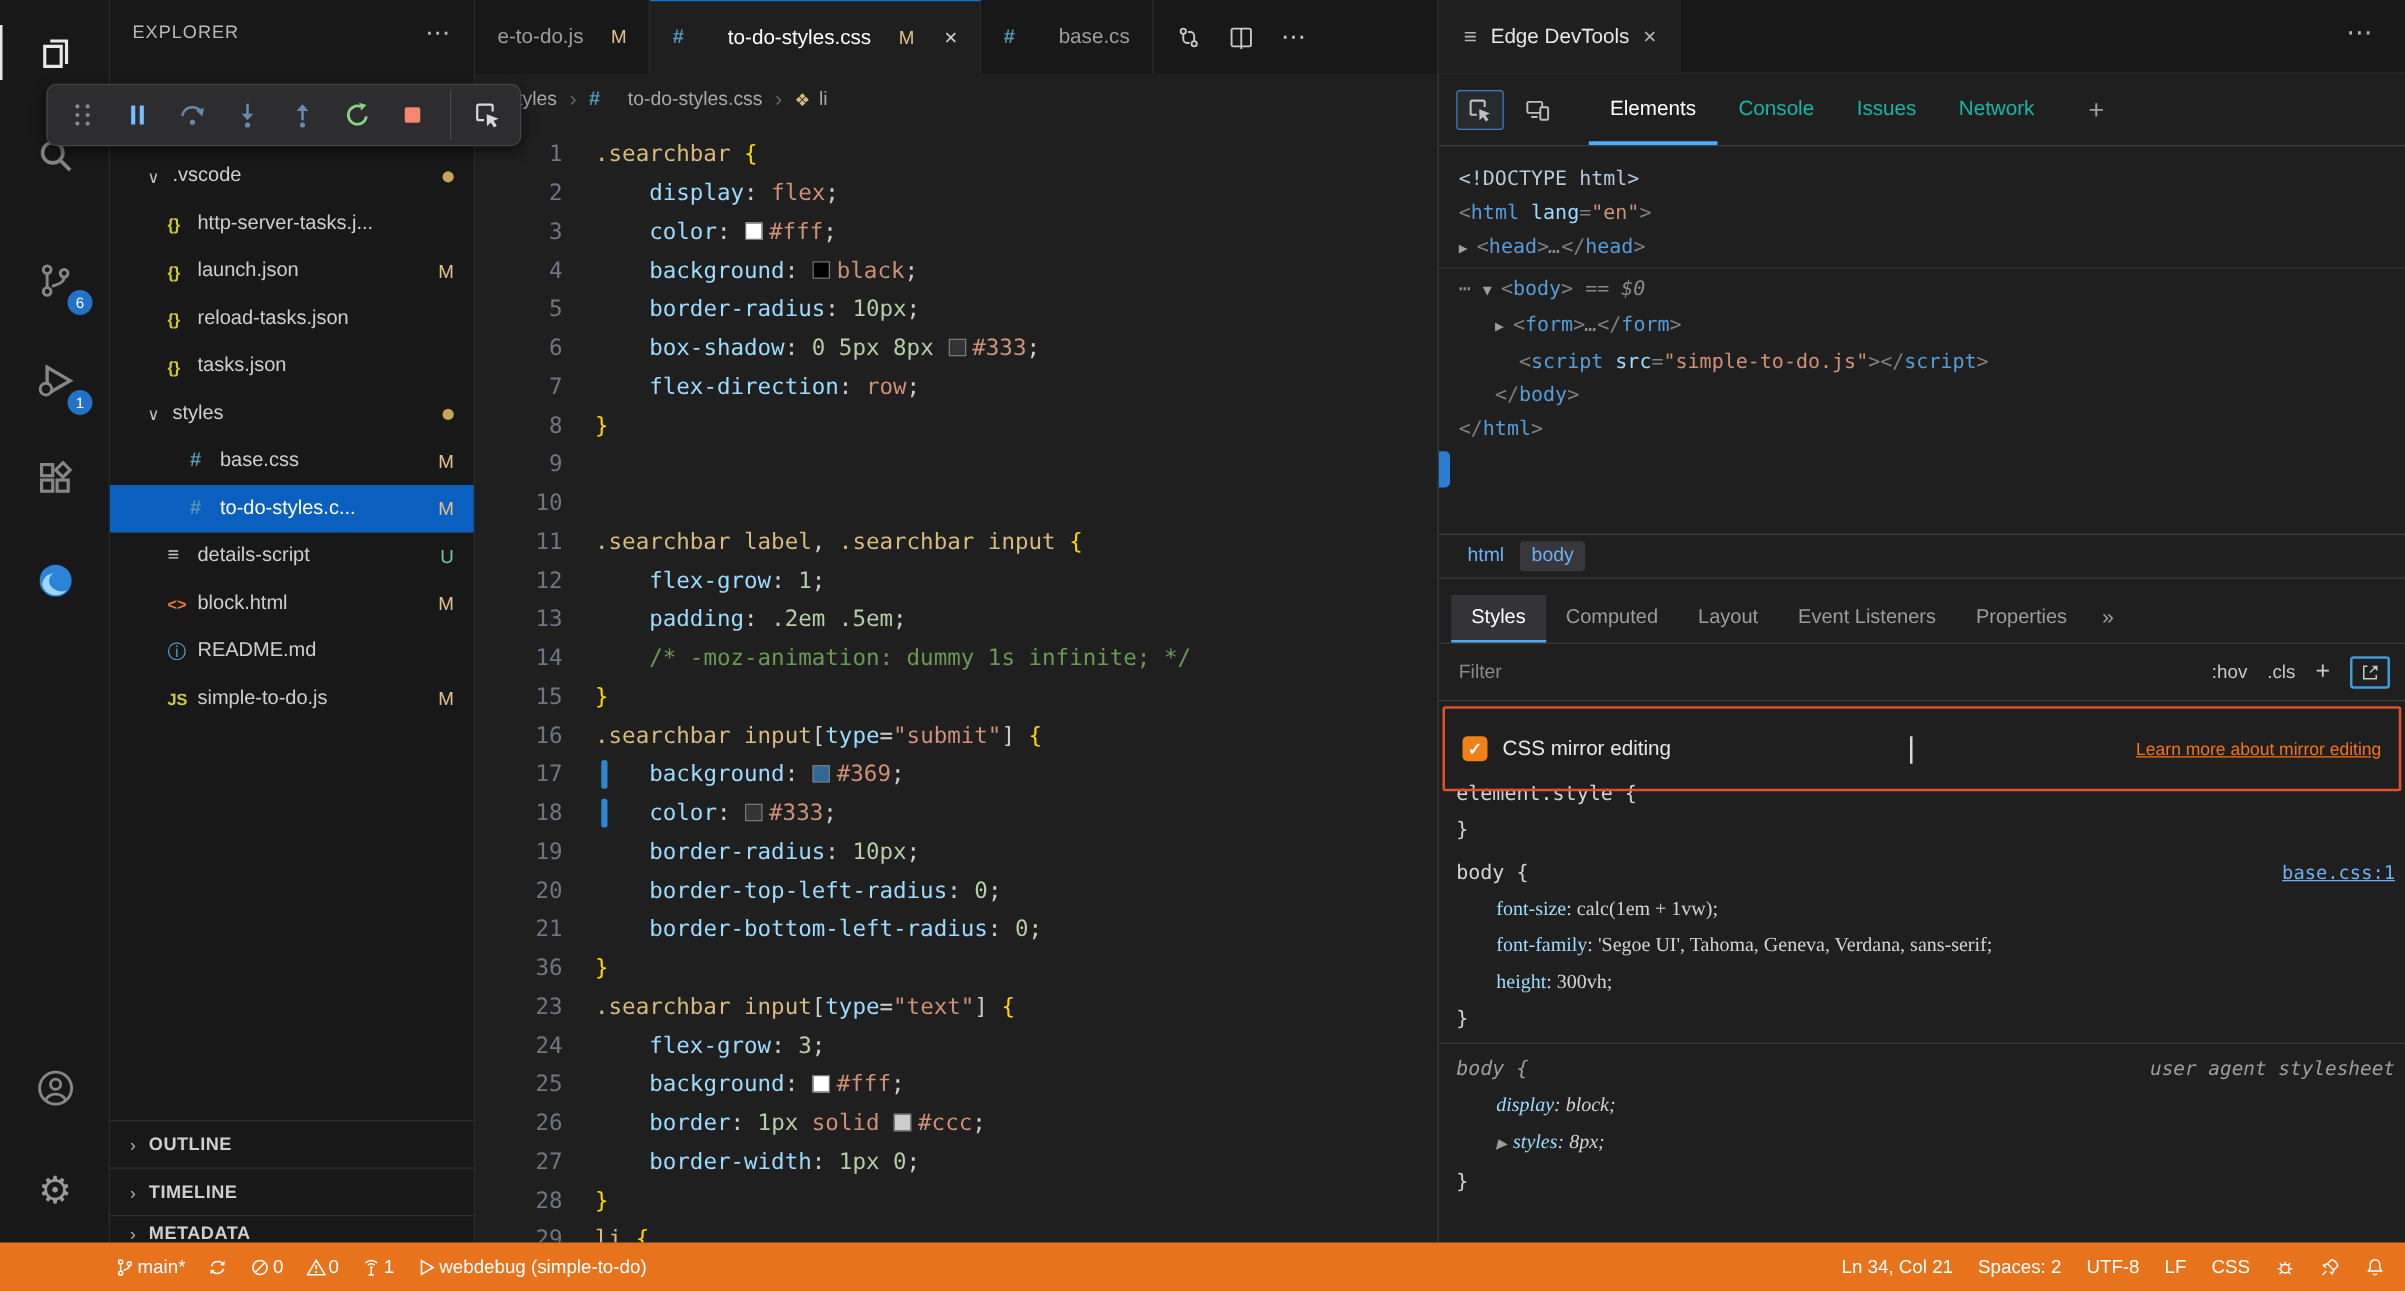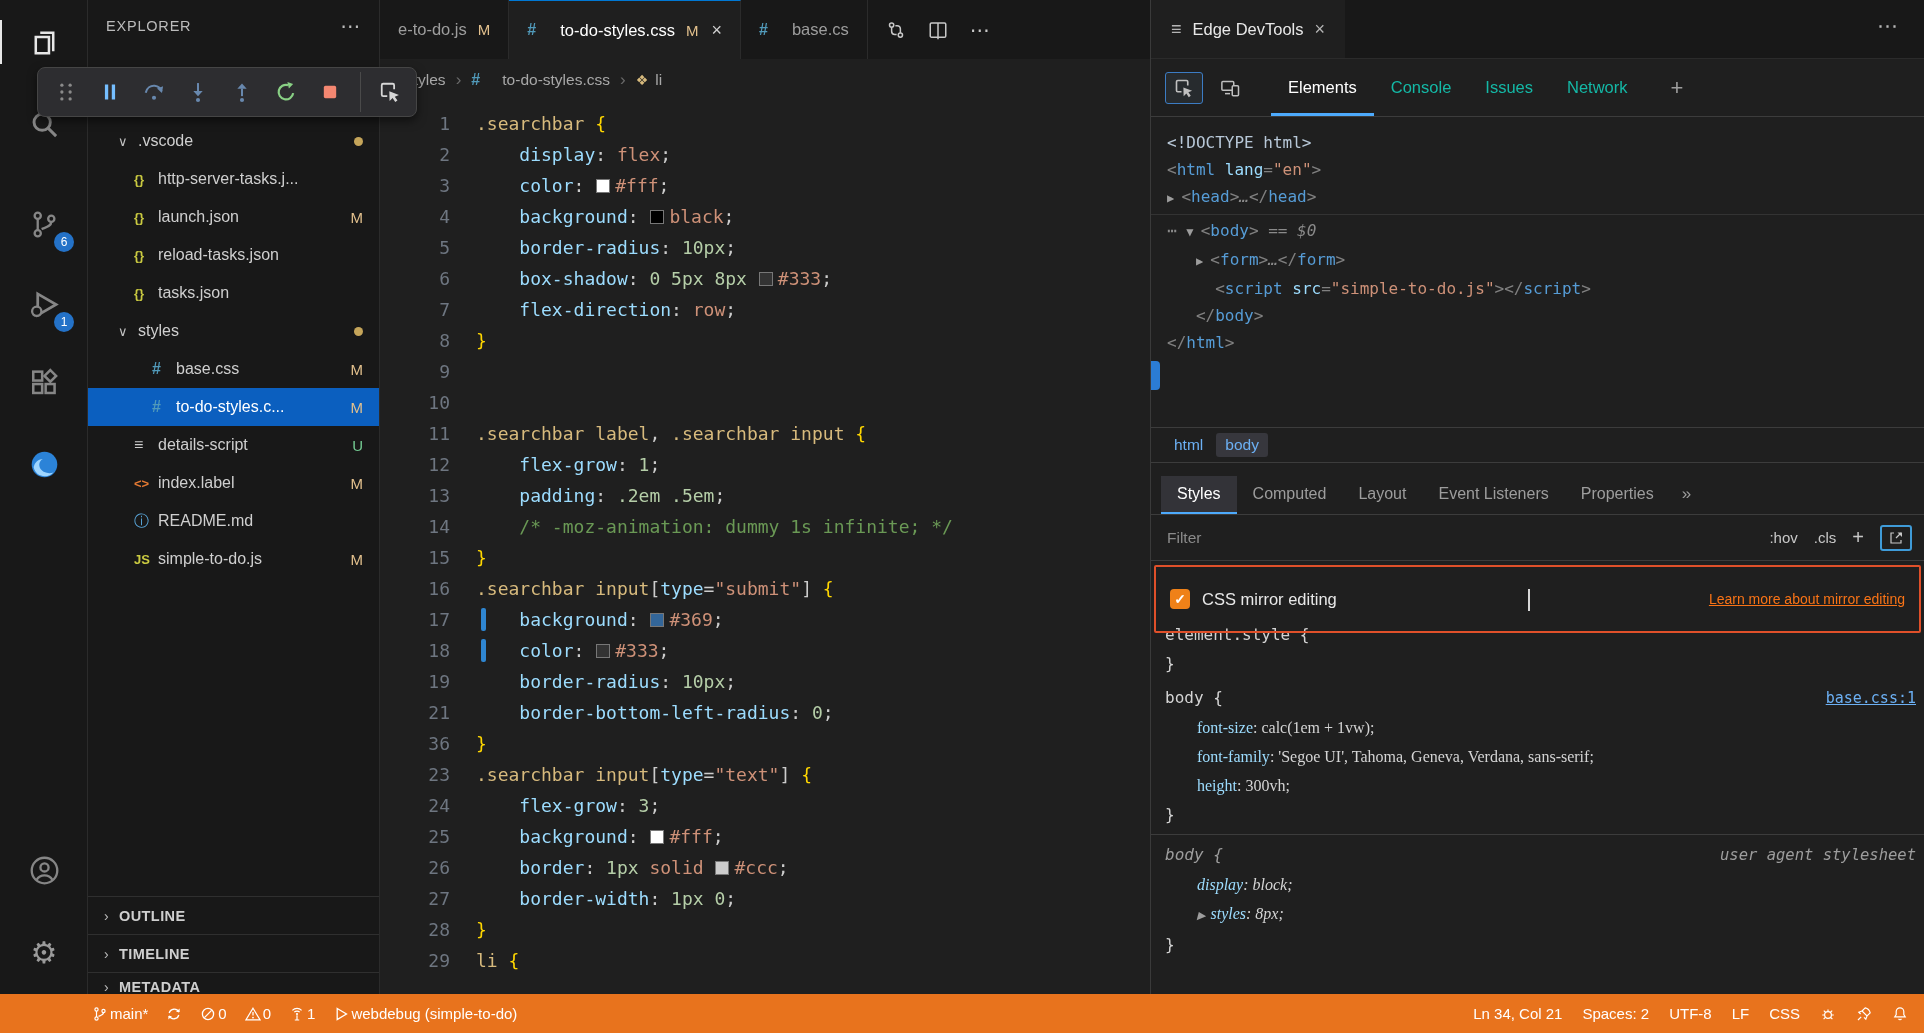--- a/index.html
+++ b/index.html
@@ -54,21 +54,21 @@
   .d-grip{color:#8a8a8a;cursor:grab}
   .d-pause{color:#75beff}
   .d-step{color:#7ca7d8;opacity:.75}
   .d-restart{color:#89d185}
   .d-stop{color:#f48771}
   .d-inspect{color:#d7d7d7;border-left:1px solid #4a4a4a;border-radius:0;margin-left:6px;padding-left:10px;width:48px}
 
   
   #editor{position:absolute;left:380px;top:0;width:770px;height:994px;background:#1f1f1f}
   #tabbar{height:59px;background:#181818;display:flex;align-items:stretch}
-  .etab{display:flex;align-items:center;gap:9px;padding:0 18px;border-right:1px solid #2b2b2b;background:#181818;
+  .etab{display:flex;align-items:center;gap:20px;padding:0 18px;border-right:1px solid #2b2b2b;background:#181818;
     color:#9d9d9d;font-size:16.5px;cursor:pointer;white-space:nowrap}
   .etab.act{background:#1f1f1f;color:#fff;border-top:1px solid #0078d4}
   .etab .fbadge{margin-left:2px}
   .tclose{color:#cfcfcf;font-size:18px;margin-left:4px}
   #tabicons{display:flex;align-items:center;gap:6px;padding:0 10px;color:#c8c8c8}
   .tibtn{width:36px;height:36px;display:flex;align-items:center;justify-content:center;cursor:pointer}
   .tibtn svg{width:20px;height:20px}
   .tibtn.more{font-size:20px}
   #bcrow{height:41px;display:flex;align-items:center;padding-left:26px;color:#a8a8a8;font-size:15.5px}
   .bitem{display:flex;align-items:center;gap:7px;cursor:pointer}
@@ -255,21 +255,21 @@
           <span class="flabel">to-do-styles.c...</span>
           <span class="fbadge">M</span>
         </div>
         <div class="trow ind1">
           <span class="ficon fi-list">≡</span>
           <span class="flabel">details-script</span>
           <span class="fbadge u">U</span>
         </div>
         <div class="trow ind1">
           <span class="ficon fi-html">&lt;&gt;</span>
-          <span class="flabel">index.label</span>
+          <span class="flabel">block.html</span>
           <span class="fbadge">M</span>
         </div>
         <div class="trow ind1">
           <span class="ficon fi-info">ⓘ</span>
           <span class="flabel">README.md</span>
         </div>
         <div class="trow ind1">
           <span class="ficon fi-js">JS</span>
           <span class="flabel">simple-to-do.js</span>
           <span class="fbadge">M</span>
@@ -473,20 +473,24 @@
             <span class="ct"><span class="tk-pre">    </span><span class="tk-prop">background</span><span class="tk-punc">: </span><span class="csw" style="background: rgb(51, 102, 153);"></span><span class="tk-val">#369</span><span class="tk-punc">;</span></span>
           </div>
           <div class="code-line">
             <span class="ln">18</span>
             <span class="mod"></span>
             <span class="ct"><span class="tk-pre">    </span><span class="tk-prop">color</span><span class="tk-punc">: </span><span class="csw" style="background: rgb(51, 51, 51);"></span><span class="tk-val">#333</span><span class="tk-punc">;</span></span>
           </div>
           <div class="code-line">
             <span class="ln">19</span>
             <span class="ct"><span class="tk-pre">    </span><span class="tk-prop">border-radius</span><span class="tk-punc">: </span><span class="tk-num">10px</span><span class="tk-punc">;</span></span>
+          </div>
+          <div class="code-line">
+            <span class="ln">20</span>
+            <span class="ct"><span class="tk-pre">    </span><span class="tk-prop">border-top-left-radius</span><span class="tk-punc">: </span><span class="tk-num">0</span><span class="tk-punc">;</span></span>
           </div>
           <div class="code-line">
             <span class="ln">21</span>
             <span class="ct"><span class="tk-pre">    </span><span class="tk-prop">border-bottom-left-radius</span><span class="tk-punc">: </span><span class="tk-num">0</span><span class="tk-punc">;</span></span>
           </div>
           <div class="code-line">
             <span class="ln">36</span>
             <span class="ct"><span class="tk-brace">}</span></span>
           </div>
           <div class="code-line">

